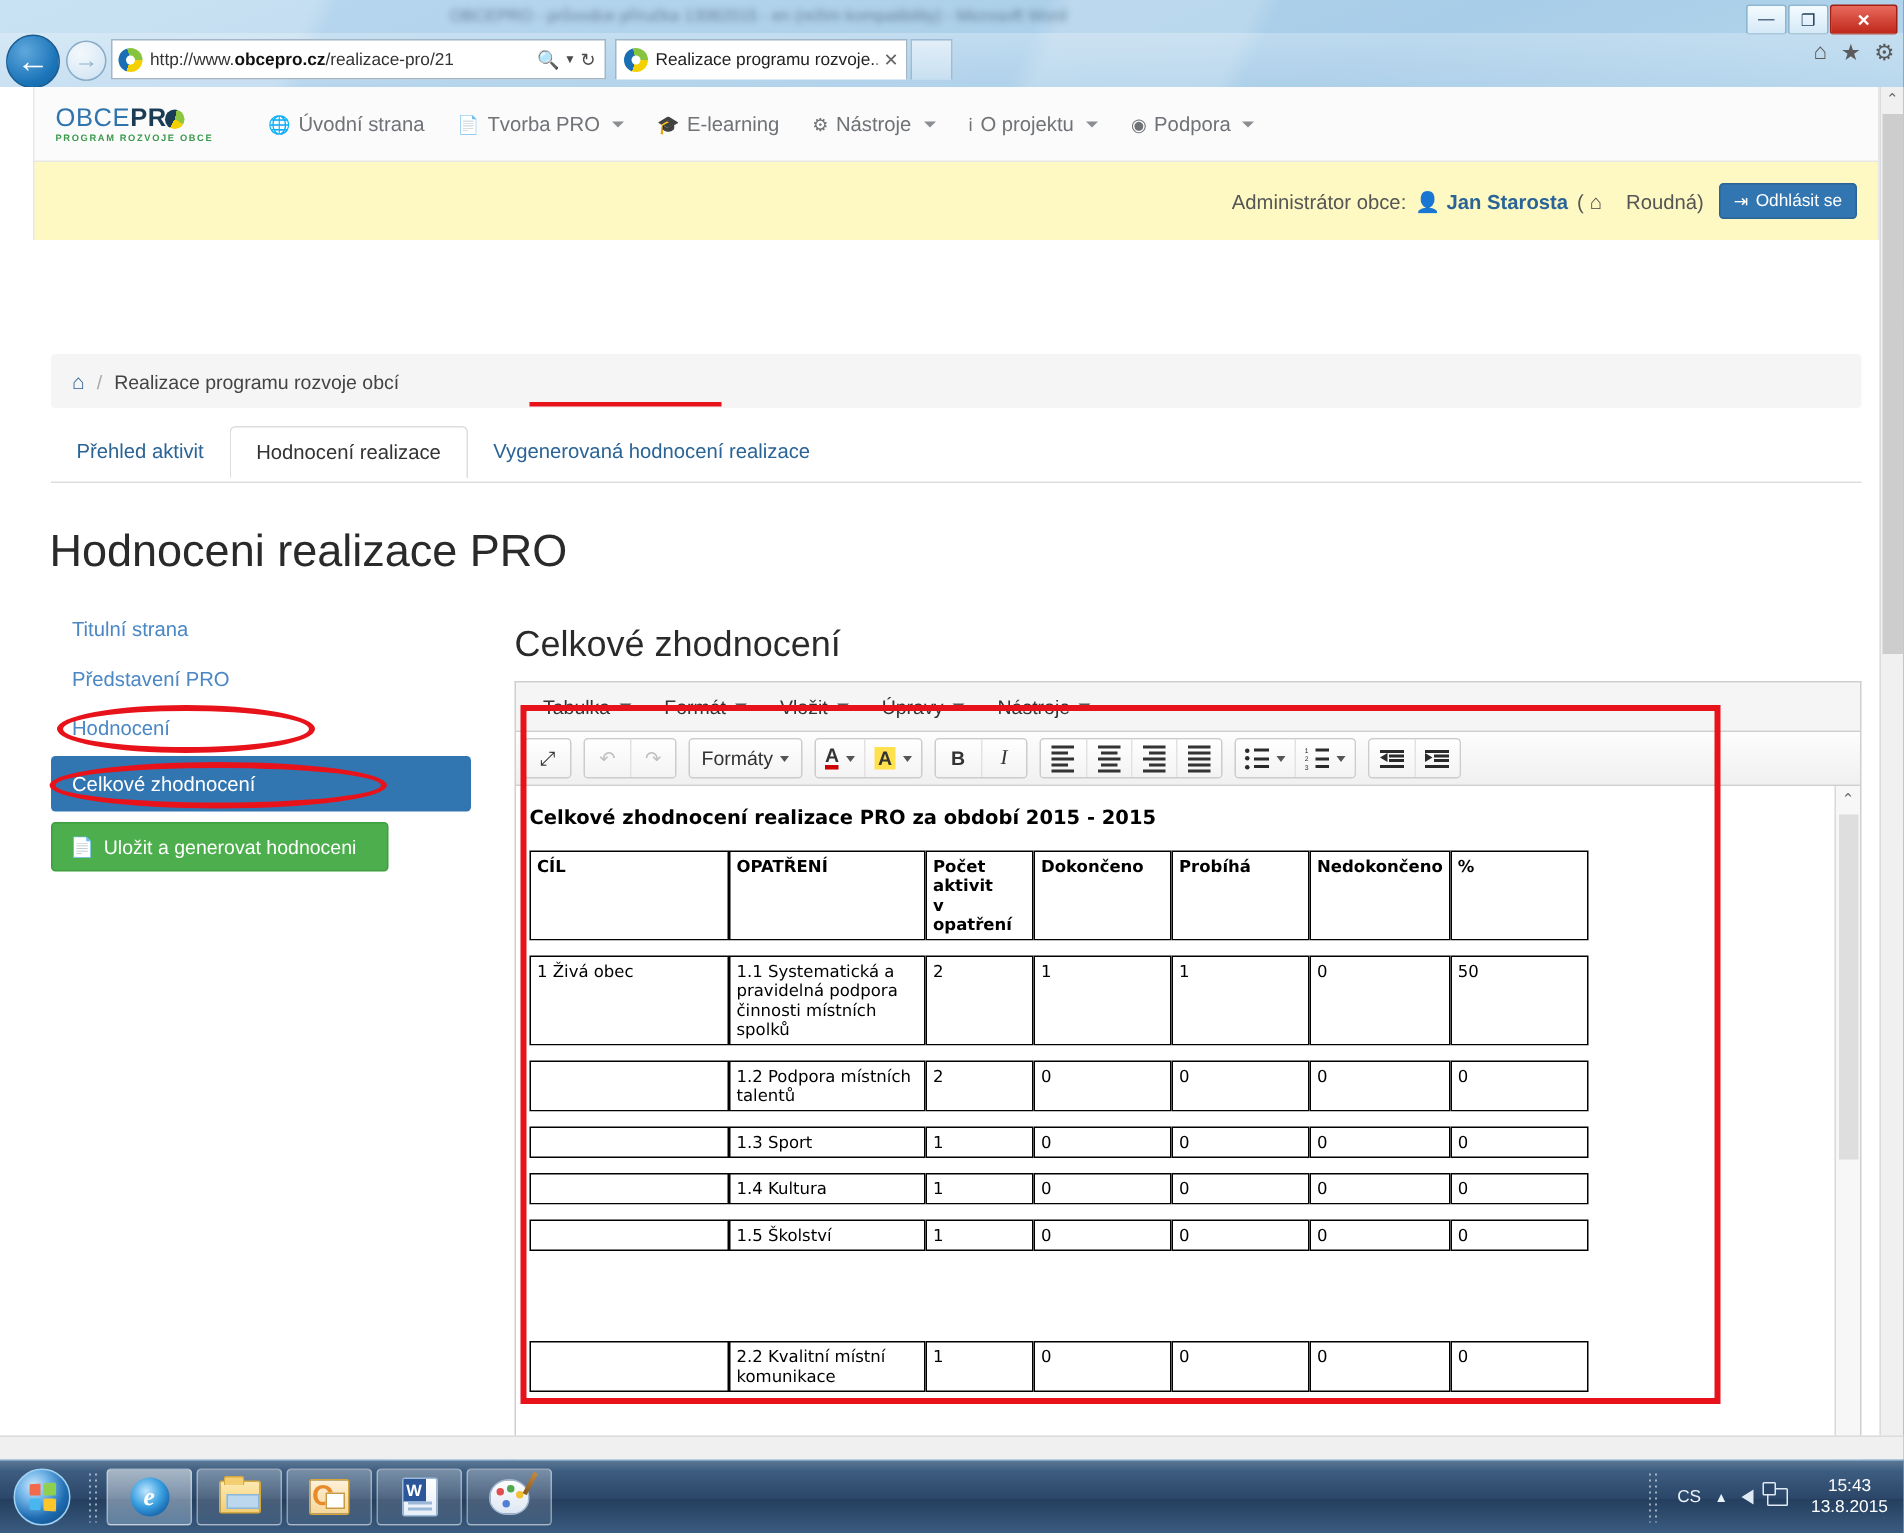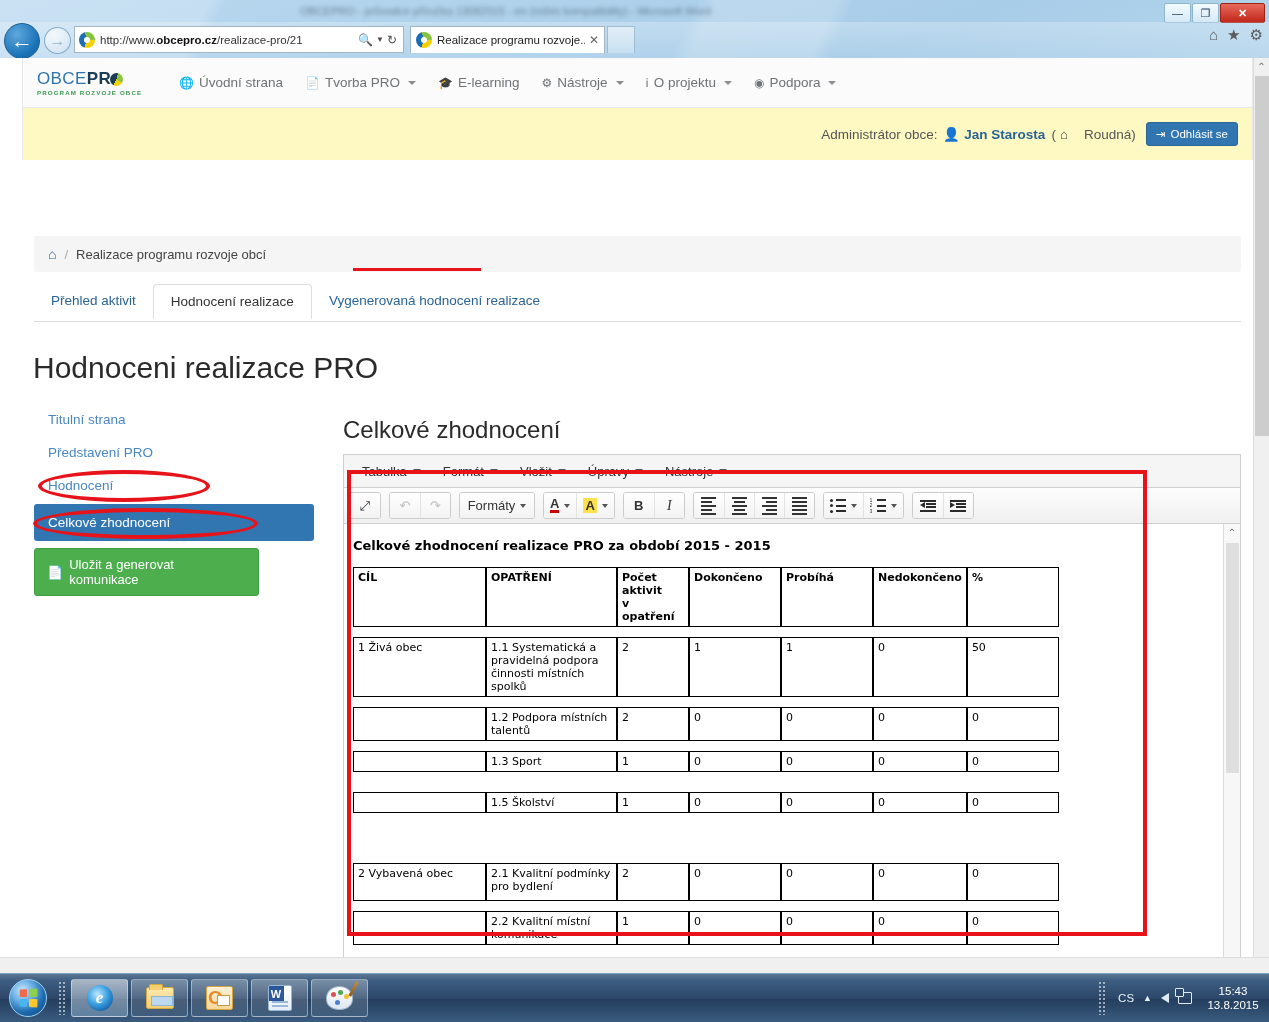--- a/index.html
+++ b/index.html
@@ -417,21 +417,21 @@
 
   <div id="ptitle">Hodnoceni realizace PRO</div>
 
   <div id="sidebar">
     <a class="side-link">Titulní strana</a>
     <a class="side-link">Představení PRO</a>
     <a class="side-link">Hodnocení</a>
     <div class="side-btn-blue">Celkové zhodnocení</div>
     <div class="side-btn-green">
       <span>📄</span>
-      <span>Uložit a generovat komunikace</span>
+      <span>Uložit a generovat hodnoceni</span>
     </div>
   </div>
 
   <div id="ed-title">Celkové zhodnocení</div>
 
   <div id="editor">
     <div id="ed-menubar">
       <div class="ed-menu">
             <span>Tabulka</span>
             <span class="caret"></span>
@@ -637,48 +637,48 @@
             <td class="cw4">0</td>
             <td class="cw5">0</td>
             <td class="cw6">0</td>
             <td class="cw7">0</td>
           </tr>
 
           <tr class="spacer">
                   <td colspan="7"></td>
                 </tr>
 
+          <tr>
+            <td class="cw1 blank"></td>
+            <td class="cw2">1.4 Kultura</td>
+            <td class="cw3">1</td>
+            <td class="cw4">0</td>
+            <td class="cw5">0</td>
+            <td class="cw6">0</td>
+            <td class="cw7">0</td>
+          </tr>
 
           <tr class="spacer">
                   <td colspan="7"></td>
                 </tr>
 
           <tr>
             <td class="cw1 blank"></td>
             <td class="cw2">1.5 Školství</td>
             <td class="cw3">1</td>
             <td class="cw4">0</td>
             <td class="cw5">0</td>
             <td class="cw6">0</td>
             <td class="cw7">0</td>
           </tr>
 
           <tr class="spacer">
                   <td colspan="7" style="height:50px;"></td>
                 </tr>
 
-          <tr>
-            <td class="cw1" style="height:38px;">2 Vybavená obec</td>
-            <td class="cw2">2.1 Kvalitní podmínky pro bydlení</td>
-            <td class="cw3">2</td>
-            <td class="cw4">0</td>
-            <td class="cw5">0</td>
-            <td class="cw6">0</td>
-            <td class="cw7">0</td>
-          </tr>
 
           <tr class="spacer">
                   <td colspan="7"></td>
                 </tr>
 
           <tr>
             <td class="cw1 blank"></td>
             <td class="cw2">2.2 Kvalitní místní komunikace</td>
             <td class="cw3">1</td>
             <td class="cw4">0</td>

